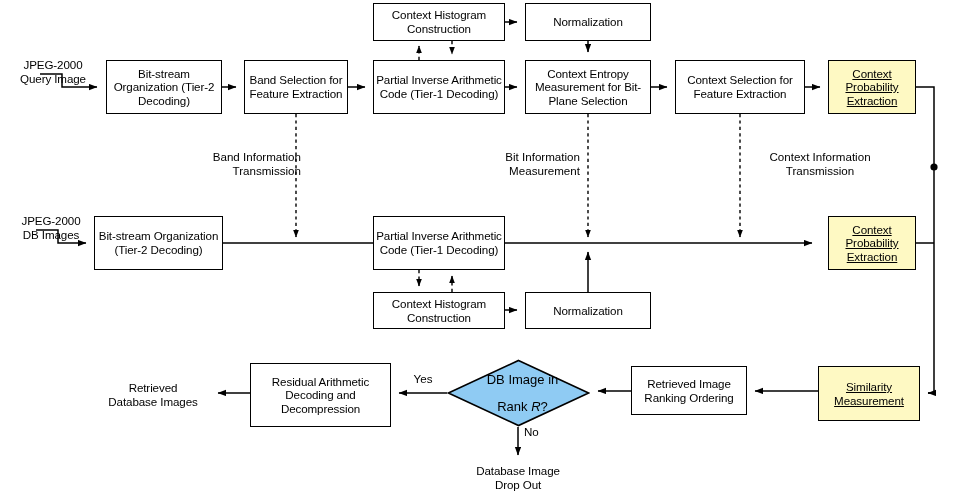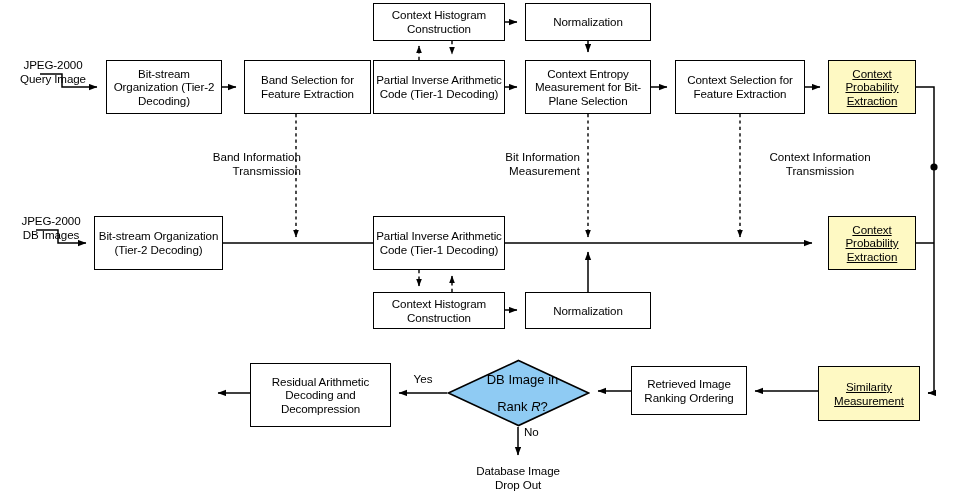--- a/index.html
+++ b/index.html
@@ -81,20 +81,22 @@
       <path d="M588,114 L588,237" marker-end="url(#ahd)"></path>
 
       <path d="M740,114 L740,237" marker-end="url(#ahd)"></path>
     </g>
   </svg>
 
   <div class="freetext" style="left:10px;top:58px;width:86px;">JPEG-2000
 Query Image</div>
   <div class="freetext" style="left:8px;top:214px;width:86px;">JPEG-2000
 DB Images</div>
+  <div class="freetext" style="left:96px;top:381px;width:114px;">Retrieved
+Database Images</div>
   <div class="freetext" style="left:462px;top:464px;width:112px;">Database Image
 Drop Out</div>
 
   <div class="edgelabel" style="left:183px;top:150px;width:118px;text-align:right;">Band Information
 Transmission</div>
   <div class="edgelabel" style="left:466px;top:150px;width:114px;text-align:right;">Bit Information
 Measurement</div>
   <div class="edgelabel" style="left:748px;top:150px;width:144px;text-align:center;">Context Information
 Transmission</div>
   <div class="edgelabel" style="left:408px;top:372px;width:30px;">Yes</div>
@@ -105,21 +107,21 @@
 Construction</span>
     </div>
   <div class="node" style="left:525px;top:3px;width:126px;height:38px;">
       <span>Normalization</span>
     </div>
   <div class="node" style="left:106px;top:60px;width:116px;height:54px;">
       <span>Bit-stream
 Organization
 (Tier-2 Decoding)</span>
     </div>
-  <div class="node" style="left:244px;top:60px;width:127px;height:54px;">
+  <div class="node" style="left:244px;top:60px;width:104px;height:54px;">
       <span>Band Selection
 for Feature
 Extraction</span>
     </div>
   <div class="node" style="left:373px;top:60px;width:132px;height:54px;">
       <span>Partial Inverse
 Arithmetic Code
 (Tier-1 Decoding)</span>
     </div>
   <div class="node" style="left:525px;top:60px;width:126px;height:54px;">

